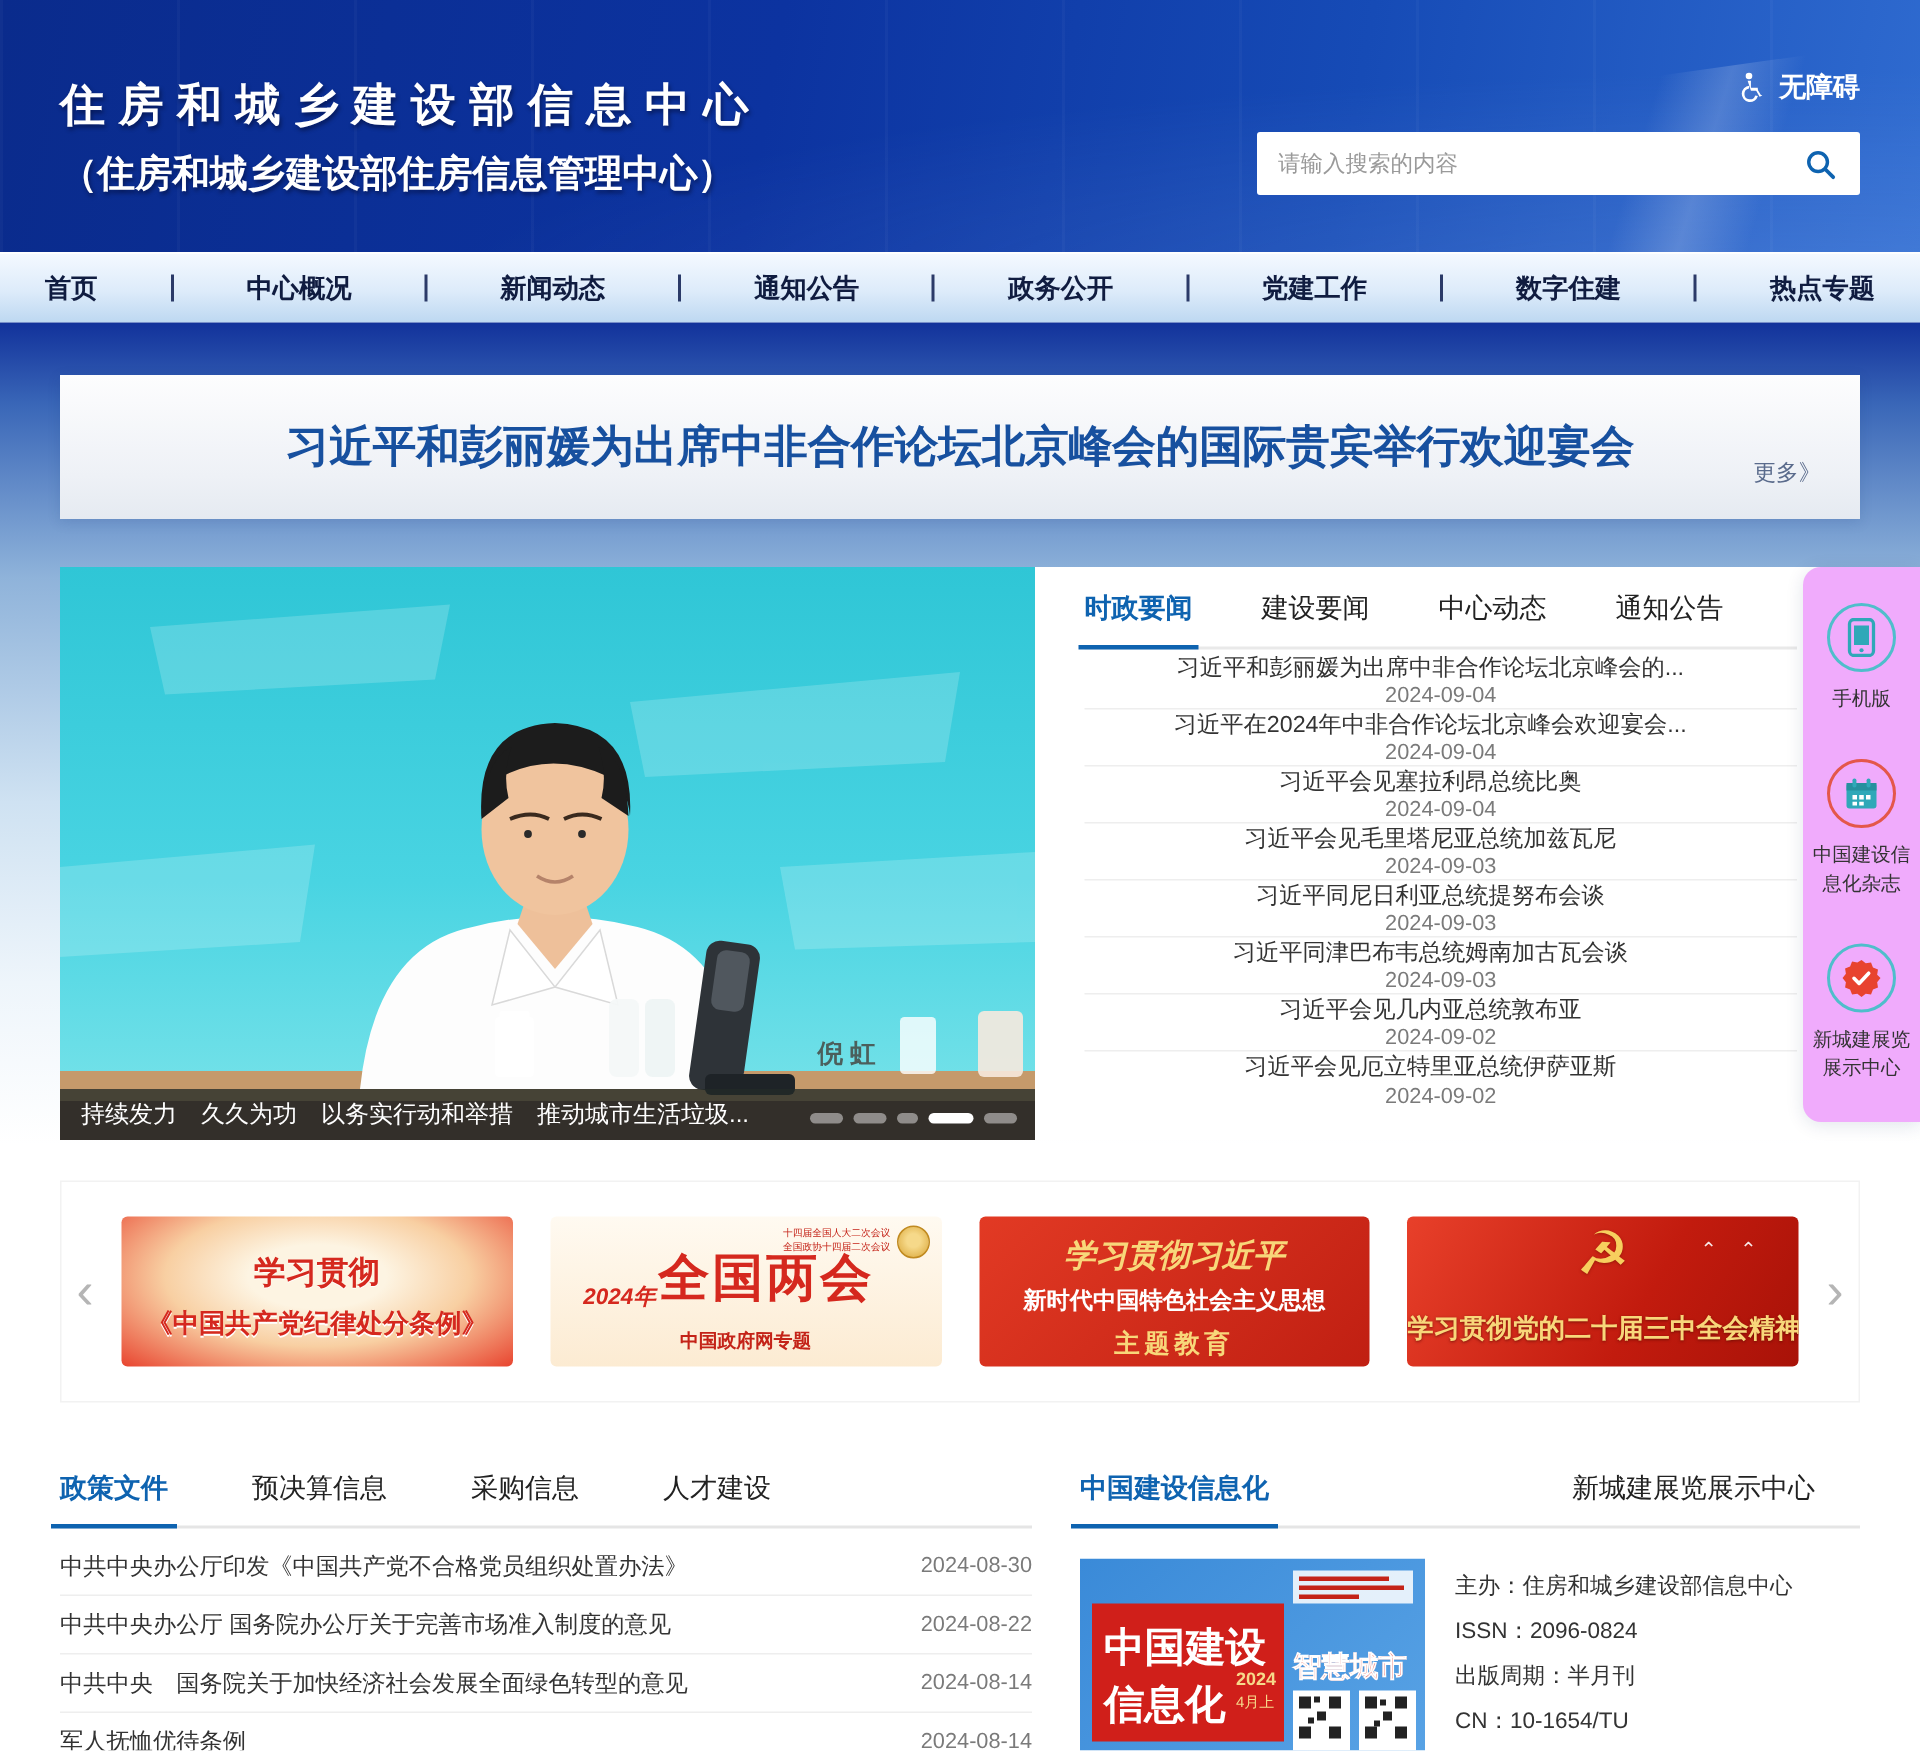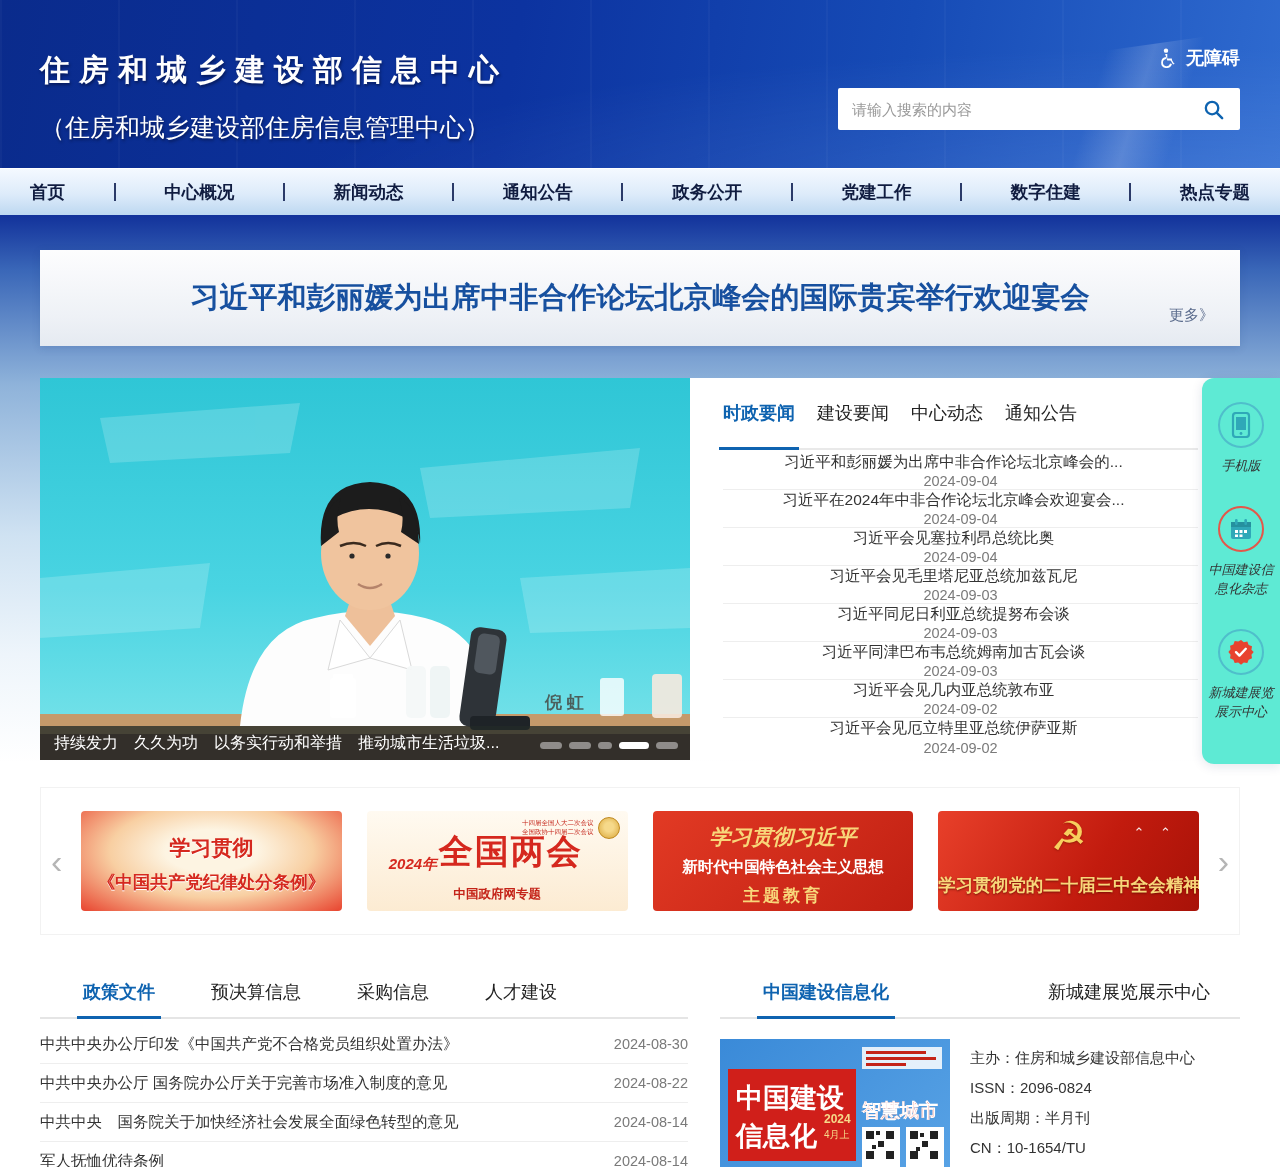--- a/index.html
+++ b/index.html
@@ -13,21 +13,21 @@
   .site-header::before { content:""; position:absolute; inset:0;
     background:
       repeating-linear-gradient(90deg, rgba(255,255,255,.06) 0 2px, transparent 2px 118px),
       radial-gradient(ellipse at 95% 120%, rgba(180,210,255,.35) 0%, transparent 55%);
     opacity:.5; pointer-events:none; }
   .site-header::after { content:""; position:absolute; right:-60px; bottom:-40px; width:420px; height:160px;
     background:linear-gradient(115deg, transparent 40%, rgba(255,255,255,.18) 50%, transparent 60%);
     transform:rotate(-8deg); pointer-events:none; }
   .logo-block { position:absolute; left:40px; top:50px; color:#fff; text-shadow:1px 2px 3px rgba(0,0,20,.45); }
   .logo-line1 { font-size:30px; font-weight:bold; letter-spacing:9px; white-space:nowrap; }
-  .logo-line2 { font-size:25px; font-weight:normal; margin-top:20px; white-space:nowrap; }
+  .logo-line2 { font-size:25px; font-weight:bold; margin-top:8px; white-space:nowrap; }
   .accessibility { position:absolute; right:40px; top:46px; display:flex; align-items:center; gap:9px;
     color:#fff; font-size:18px; font-weight:bold; cursor:pointer; }
   .search-box { position:absolute; right:40px; top:88px; width:402px; height:42px; background:#fff;
     display:flex; align-items:center; padding:0 14px; border-radius:2px; }
   .search-box input { flex:1; border:none; outline:none; font-size:15px; color:#333;
     font-family:"Liberation Sans","DejaVu Sans",sans-serif; }
   .search-box input::placeholder { color:#9a9a9a; }
   .search-btn { width:26px; height:26px; display:flex; align-items:center; justify-content:center; cursor:pointer; background:none; border:none; }
 
   
@@ -49,33 +49,33 @@
   
   .video-panel { position:relative; width:650px; flex:none; overflow:hidden; background:#35c8d8; cursor:pointer; }
   .video-caption { position:absolute; left:0; right:0; bottom:0; height:34px; background:rgba(35,42,40,.78);
     color:#fff; font-size:16px; display:flex; align-items:center; padding:0 14px; }
   .video-dots { position:absolute; right:12px; bottom:11px; display:flex; gap:7px; align-items:center; }
   .vdot { height:7px; border-radius:4px; background:rgba(255,255,255,.45); cursor:pointer; }
   .vdot.active { background:#fff; }
 
   
   .news-panel { flex:1; background:#fff; padding:0 42px 0 33px; }
-  .news-tabs { position:relative; display:flex; gap:22px; height:72px; align-items:center; border-bottom:2px solid #e9e9e9; }
+  .news-tabs { position:relative; display:flex; gap:46px; height:55px; align-items:center; border-bottom:2px solid #e9e9e9; }
   .news-tab { position:relative; font-size:18px; color:#222; text-decoration:none; cursor:pointer; height:100%; display:flex; align-items:center; white-space:nowrap; }
   .news-tab.active { color:#0e63b0; font-weight:bold; }
   .news-tab.active::after { content:""; position:absolute; left:-4px; right:-4px; bottom:-2px; height:3px; background:#0e63b0; }
   .news-list { padding-top:2px; }
   .news-row { display:flex; align-items:center; height:38px; border-bottom:1px solid #eee; cursor:pointer;flex-direction:column; }
   .news-row:last-child { border-bottom:none; }
   .news-title { flex:1; font-size:15.5px; color:#333; white-space:nowrap; overflow:hidden; text-overflow:ellipsis; padding-right:14px; }
   .news-date { font-size:14.5px; color:#7a7a7a; white-space:nowrap; }
 
   
-  .quick-panel { position:absolute; top:378px; right:0; width:78px; background:#5eead4; border-radius:12px 0 0 12px;
-    box-shadow:0 2px 12px rgba(20,40,90,.12); padding:24px 3px 42px; display:flex; flex-direction:column; gap:30px; z-index:5;font-style:italic; }
+  .quick-panel { position:absolute; top:378px; right:0; width:78px; background:#f0abfc; border-radius:12px 0 0 12px;
+    box-shadow:0 2px 12px rgba(20,40,90,.12); padding:24px 3px 26px; display:flex; flex-direction:column; gap:30px; z-index:5; }
   .quick-item { display:flex; flex-direction:column; align-items:center; cursor:pointer; }
   .qicon { width:46px; height:46px; border-radius:50%; display:flex; align-items:center; justify-content:center; }
   .qicon.teal { border:2px solid #4fbecb; }
   .qicon.red  { border:2px solid #e4574a; }
   .qlabel { margin-top:8px; font-size:13px; color:#333; text-align:center; line-height:1.5; width:70px; }
 
   
   .banner-carousel { position:relative; margin:25px 40px 0; background:#fff; padding:23px 40px; border:1px solid #f2f2f2; }
   .car-arrow { position:absolute; top:50%; transform:translateY(-50%); font-size:34px; color:#b5b5b5; cursor:pointer; background:none; border:none; line-height:1; }
   .car-arrow.prev { left:10px; } .car-arrow.next { right:10px; }
@@ -97,21 +97,21 @@
   .banner-3 .b3l3 { font-size:17px; color:#f8d77a; font-weight:bold; margin-top:6px; letter-spacing:3px; }
   .banner-4 { background:linear-gradient(120deg,#e8402a 0%,#c21b0e 60%,#a81208 100%); }
   .banner-4 .b4emblem { position:absolute; top:2px; left:50%; transform:translateX(-18px); font-size:40px; color:#f7cf5e; text-shadow:0 1px 2px rgba(120,20,0,.6); }
   .banner-4 .b4doves { position:absolute; top:14px; right:22px; color:#fff; font-size:13px; letter-spacing:6px; opacity:.9; }
   .banner-4 .b4l1 { position:absolute; left:0; right:0; bottom:14px; text-align:center; font-size:17.5px; font-weight:bold; color:#f8d77a; text-shadow:0 1px 2px rgba(90,10,0,.7); white-space:nowrap; }
 
   
   .bottom-section { margin:32px 40px 0; display:flex; gap:32px; }
   .panel-tabs { position:relative; display:flex; height:52px; align-items:center; border-bottom:2px solid #e5e5e5; }
   .panel-tab { position:relative; font-size:18px; color:#222; text-decoration:none; cursor:pointer; height:100%; display:flex; align-items:center; white-space:nowrap; }
-  .panel-tab.active { color:#0e63b0; font-weight:bold;margin-left:43px; }
+  .panel-tab.active { color:#0e63b0; font-weight:bold; }
   .panel-tab.active::after { content:""; position:absolute; left:-6px; right:-6px; bottom:-2px; height:3px; background:#0e63b0; }
   .policy-panel { flex:1; min-width:0; }
   .policy-panel .panel-tabs { gap:56px; }
   .policy-list { padding-top:6px; }
   .policy-row { display:flex; align-items:center; height:39px; border-bottom:1px solid #eee; cursor:pointer; }
   .policy-title { flex:1; font-size:15.5px; color:#333; white-space:nowrap; overflow:hidden; text-overflow:ellipsis; padding-right:14px; }
   .policy-date { font-size:14.5px; color:#7a7a7a; white-space:nowrap; }
   .magazine-panel { width:520px; flex:none; }
   .magazine-panel .panel-tabs { gap:16px; justify-content:space-between; padding-right:30px; }
   .magazine-content { display:flex; gap:20px; padding-top:20px; }

